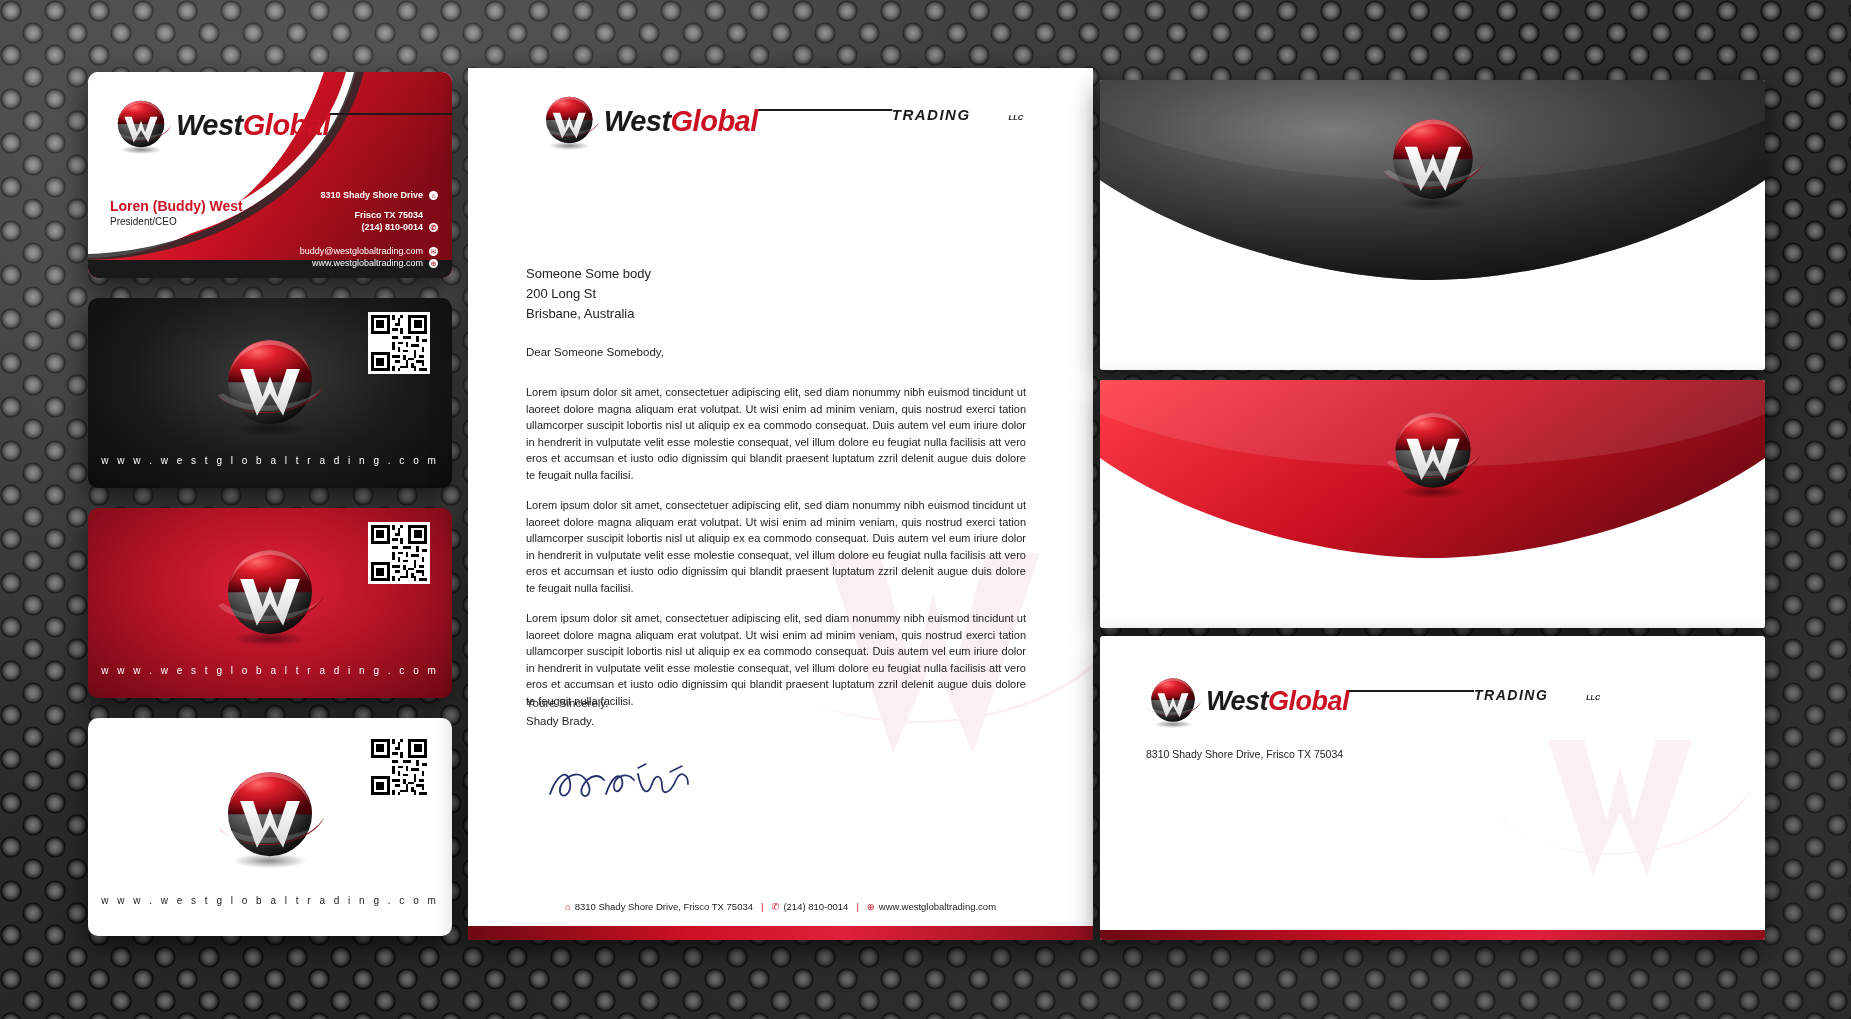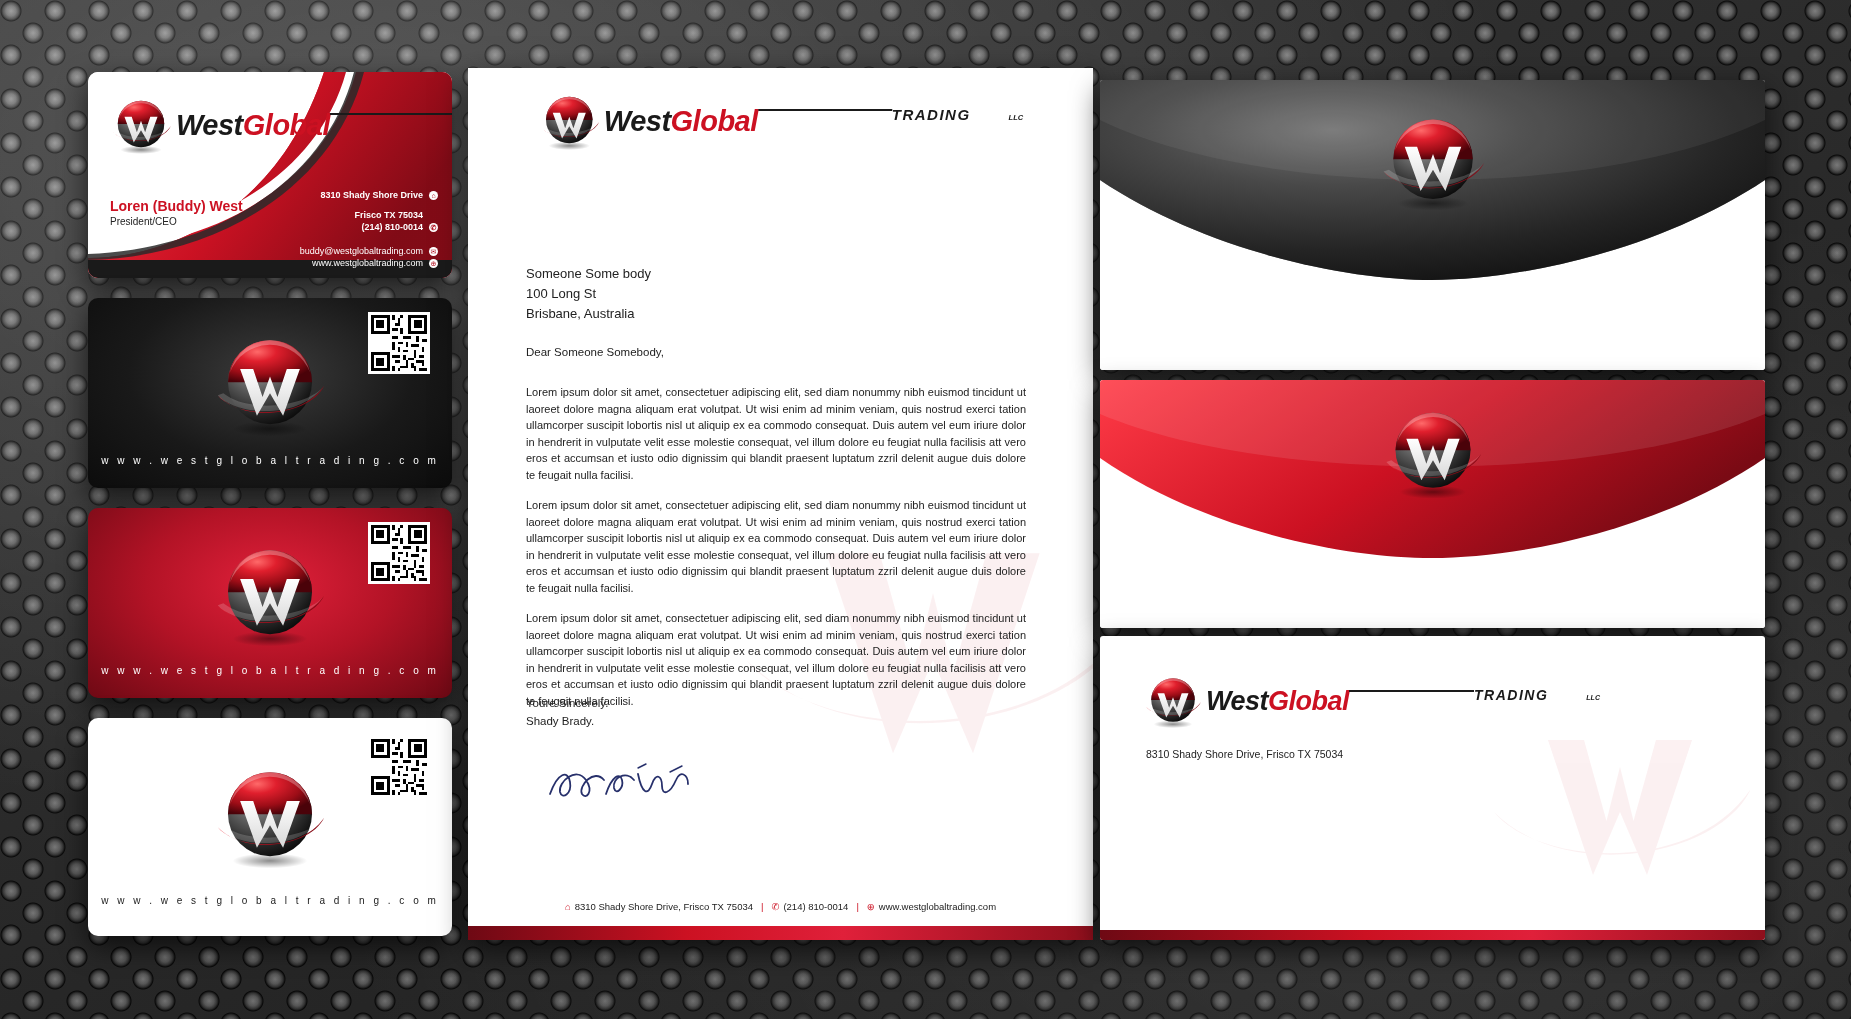--- a/index.html
+++ b/index.html
@@ -394,21 +394,21 @@
         <div class="wm-bar" style="width:134px;"></div>
         <div class="wm-bot" style="font-size:15px;">
           <span>TRADING</span>
             <span class="llc">LLC</span>
         </div>
       </div>
     </div>
 
     <div style="position:absolute; left:58px; top:196px; font-size:13px; color:#222; line-height:1.55;">
       <div>Someone Some body</div>
-      <div>100 Long St</div>
+      <div>200 Long St</div>
       <div>Brisbane, Australia</div>
     </div>
 
     <div style="position:absolute; left:58px; top:278px; font-size:11.5px; color:#222;">Dear Someone Somebody,</div>
 
     <div class="letter-body" style="position:absolute; left:58px; top:316px; width:500px; font-size:11px; color:#222; line-height:1.5; text-align:justify;">
       <p>Lorem ipsum dolor sit amet, consectetuer adipiscing elit, sed diam nonummy nibh euismod tincidunt ut laoreet dolore magna aliquam erat volutpat. Ut wisi enim ad minim veniam, quis nostrud exerci tation ullamcorper suscipit lobortis nisl ut aliquip ex ea commodo consequat. Duis autem vel eum iriure dolor in hendrerit in vulputate velit esse molestie consequat, vel illum dolore eu feugiat nulla facilisis att vero eros et accumsan et iusto odio dignissim qui blandit praesent luptatum zzril delenit augue duis dolore te feugait nulla facilisi.</p>
       <p>Lorem ipsum dolor sit amet, consectetuer adipiscing elit, sed diam nonummy nibh euismod tincidunt ut laoreet dolore magna aliquam erat volutpat. Ut wisi enim ad minim veniam, quis nostrud exerci tation ullamcorper suscipit lobortis nisl ut aliquip ex ea commodo consequat. Duis autem vel eum iriure dolor in hendrerit in vulputate velit esse molestie consequat, vel illum dolore eu feugiat nulla facilisis att vero eros et accumsan et iusto odio dignissim qui blandit praesent luptatum zzril delenit augue duis dolore te feugait nulla facilisi.</p>
       <p>Lorem ipsum dolor sit amet, consectetuer adipiscing elit, sed diam nonummy nibh euismod tincidunt ut laoreet dolore magna aliquam erat volutpat. Ut wisi enim ad minim veniam, quis nostrud exerci tation ullamcorper suscipit lobortis nisl ut aliquip ex ea commodo consequat. Duis autem vel eum iriure dolor in hendrerit in vulputate velit esse molestie consequat, vel illum dolore eu feugiat nulla facilisis att vero eros et accumsan et iusto odio dignissim qui blandit praesent luptatum zzril delenit augue duis dolore te feugait nulla facilisi.</p>
     </div>

